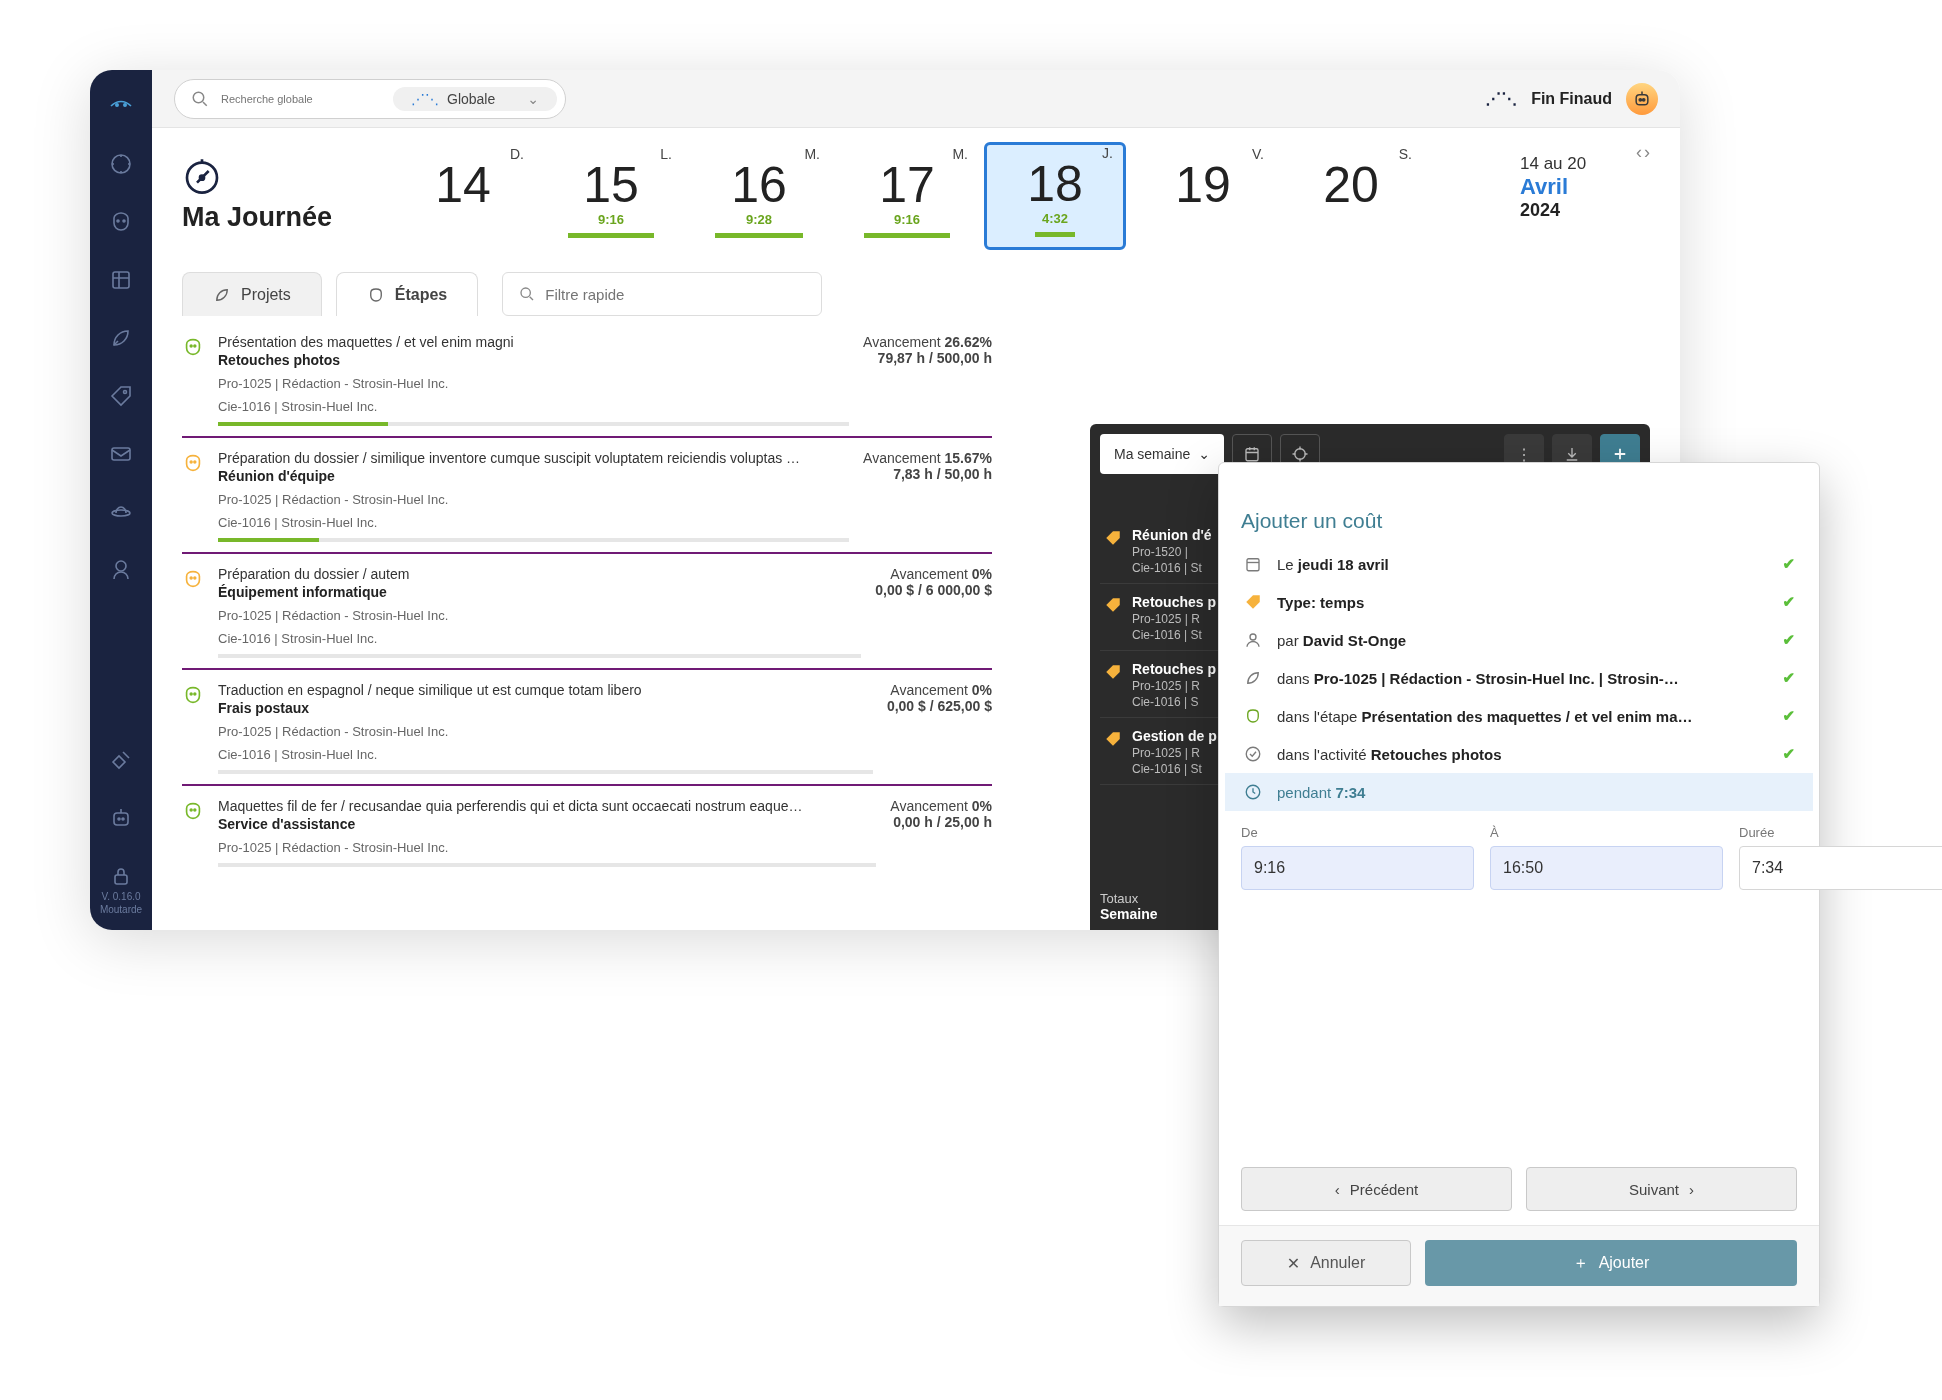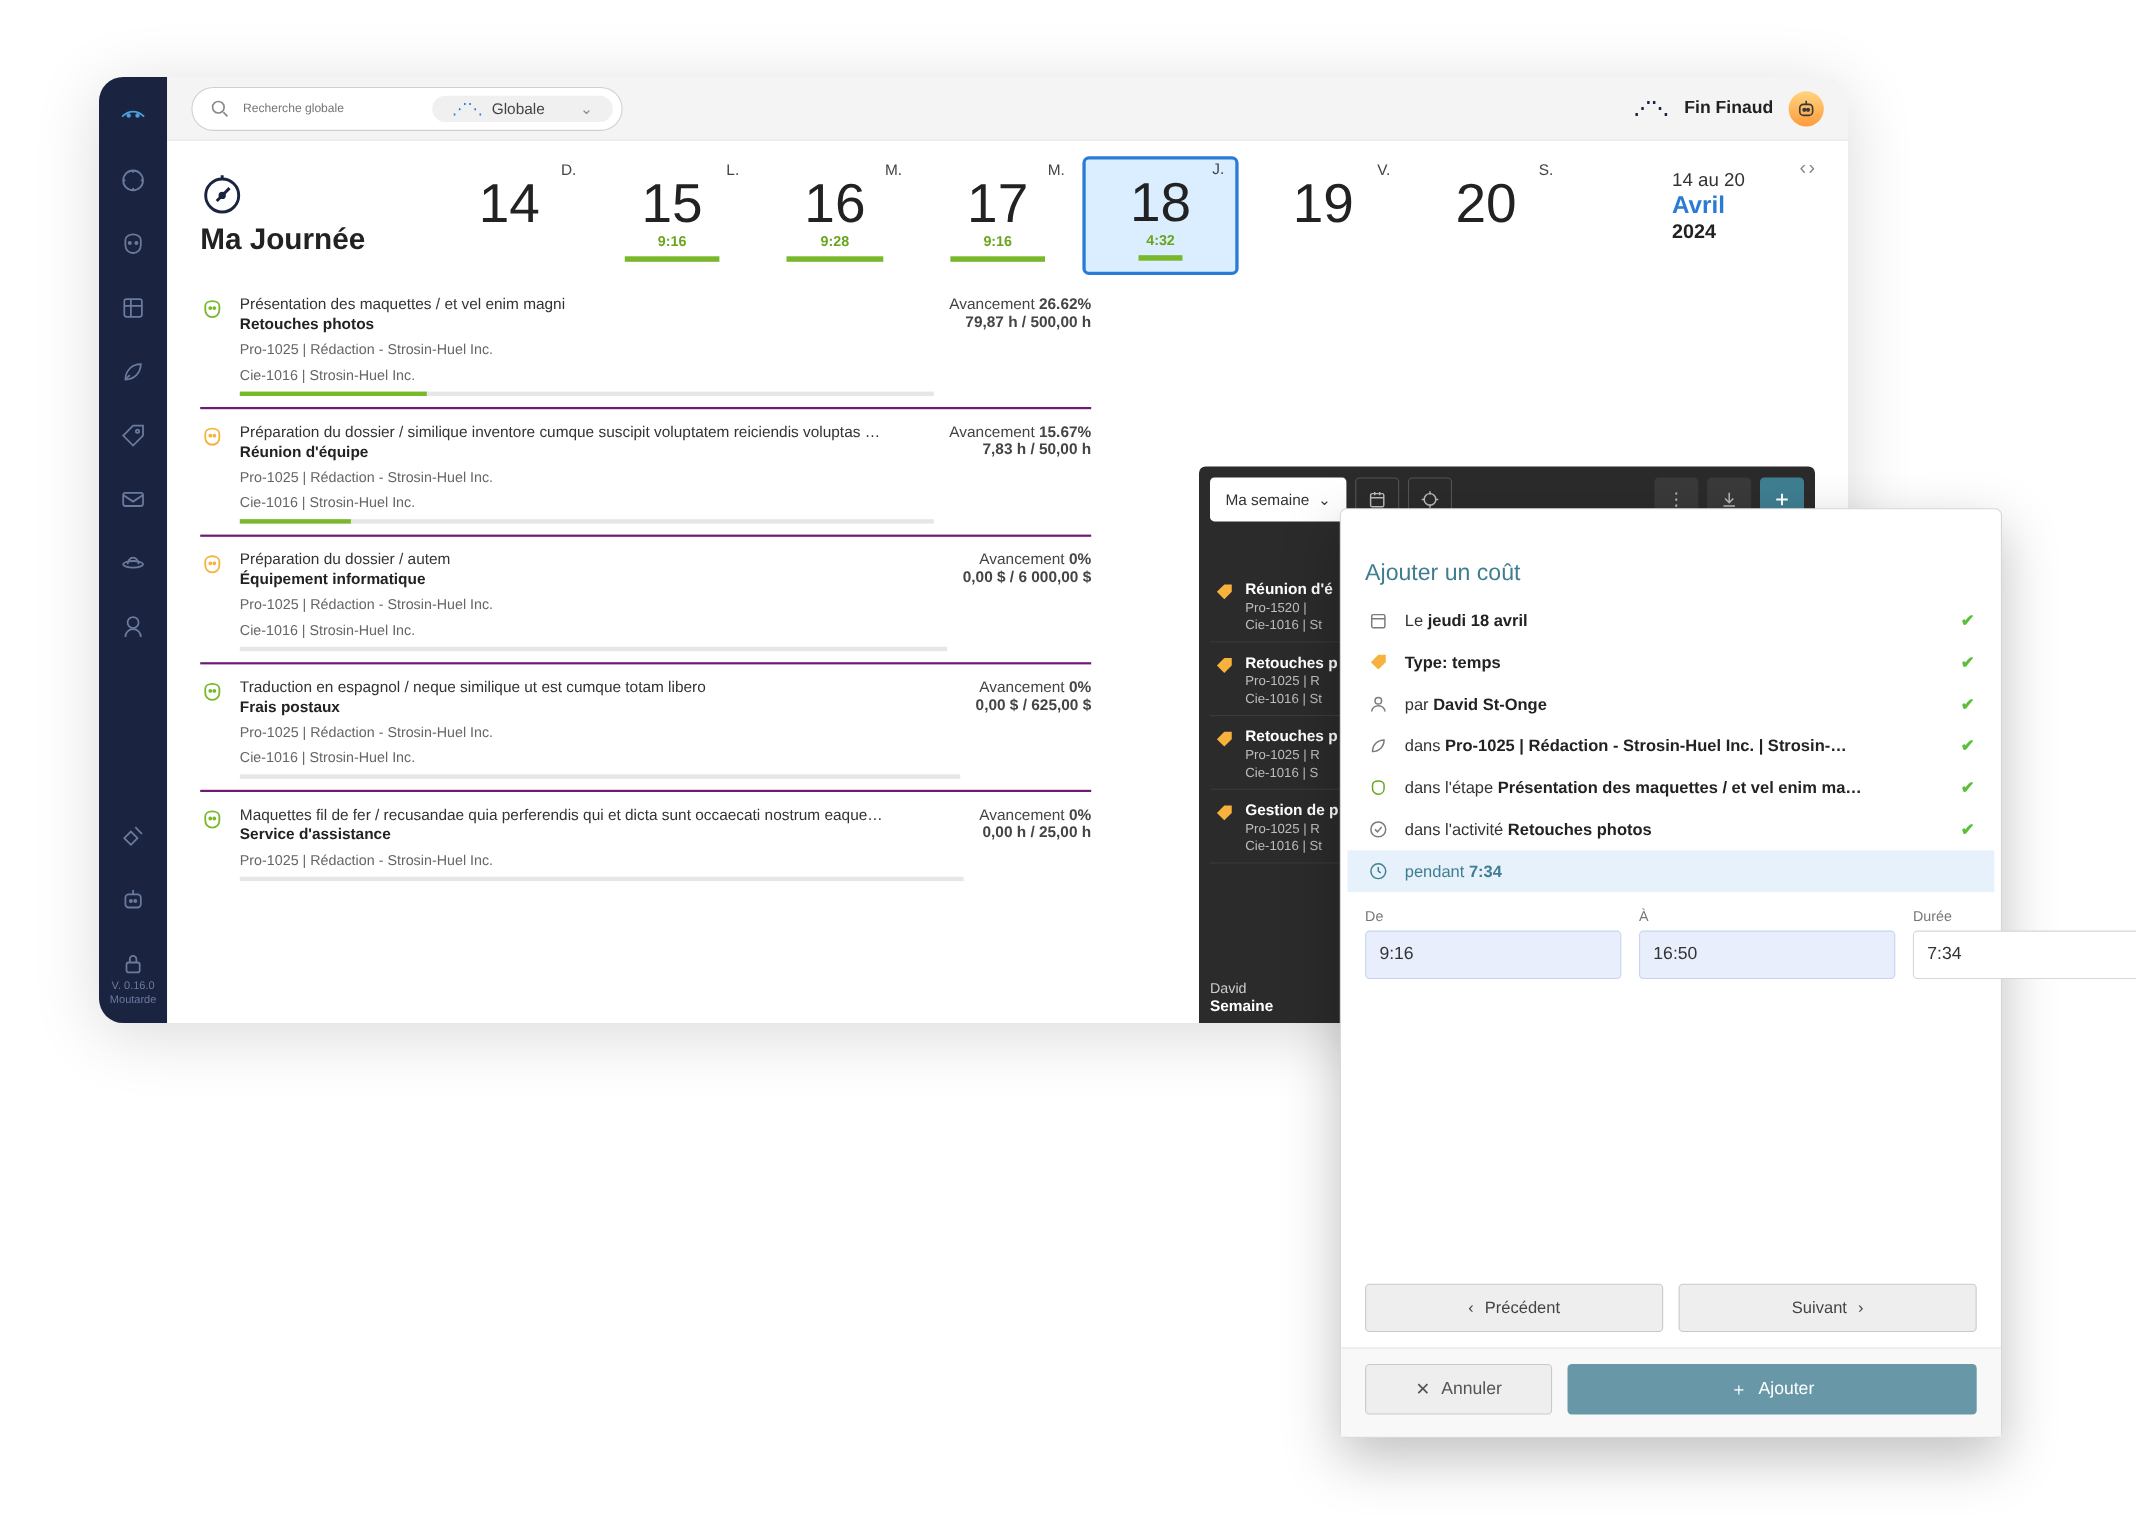--- a/index.html
+++ b/index.html
@@ -304,20 +304,47 @@
         <div class="range-arrows">
           <span>‹</span>
           <span>›</span>
         </div>
         <div class="range-line1">14 au 20</div>
         <div class="range-line2">Avril</div>
         <div class="range-line3">2024</div>
       </div>
     </div>
 
+    <div class="tabs-row">
+      <div class="tab">
+        <span class="tab-icon">
+            <svg width="18" height="18" viewBox="0 0 24 24" fill="none" stroke="currentColor" stroke-width="1.8">
+              <path d="M5 19c0-8 6-14 14-14 0 8-6 14-14 14z"></path>
+            </svg>
+          </span>
+        <span>Projets</span>
+      </div>
+      <div class="tab active">
+        <span class="tab-icon">
+            <svg width="18" height="18" viewBox="0 0 24 24" fill="none" stroke="currentColor" stroke-width="1.8">
+              <path d="M5 9c0-3 3-5 7-5s7 2 7 5v4c0 4-3 7-7 7s-7-3-7-7z"></path>
+            </svg>
+          </span>
+        <span>Étapes</span>
+      </div>
+      <div class="quick-filter">
+        <span>
+            <svg width="16" height="16" viewBox="0 0 24 24" fill="none" stroke="currentColor" stroke-width="2">
+              <circle cx="10" cy="10" r="7"></circle>
+              <path d="M21 21l-5-5"></path>
+            </svg>
+          </span>
+        <input placeholder="Filtre rapide" style="">
+      </div>
+    </div>
 
     <div class="steps-list" id="steps-list" style="max-width:870px;">
         <div class="step-row">
     <div class="step-badge">
       <svg viewBox="0 0 24 24" fill="none" stroke="#78b82a" stroke-width="1.8">
               <path d="M5 9c0-3 3-5 7-5s7 2 7 5v4c0 4-3 7-7 7s-7-3-7-7z"></path>
               <circle cx="10" cy="11" r="1" fill="#78b82a"></circle>
               <circle cx="14" cy="11" r="1" fill="#78b82a"></circle>
             </svg>
     </div>
@@ -501,21 +528,21 @@
               </svg>
             </div>
     <div class="txt">
       <div class="t1">Gestion de p</div>
       <div class="t2">Pro-1025 | R</div>
       <div class="t2">Cie-1016 | St</div>
     </div>
           </div>
         </div>
       <div class="ts-totals">
-        <span>David</span>
+        <span>Totaux</span>
         <b>Semaine</b>
       </div>
     </div>
 
   </div>
 </div>
 
 <div class="modal">
   <div class="modal-title">Ajouter un coût</div>
   <div class="modal-list">

